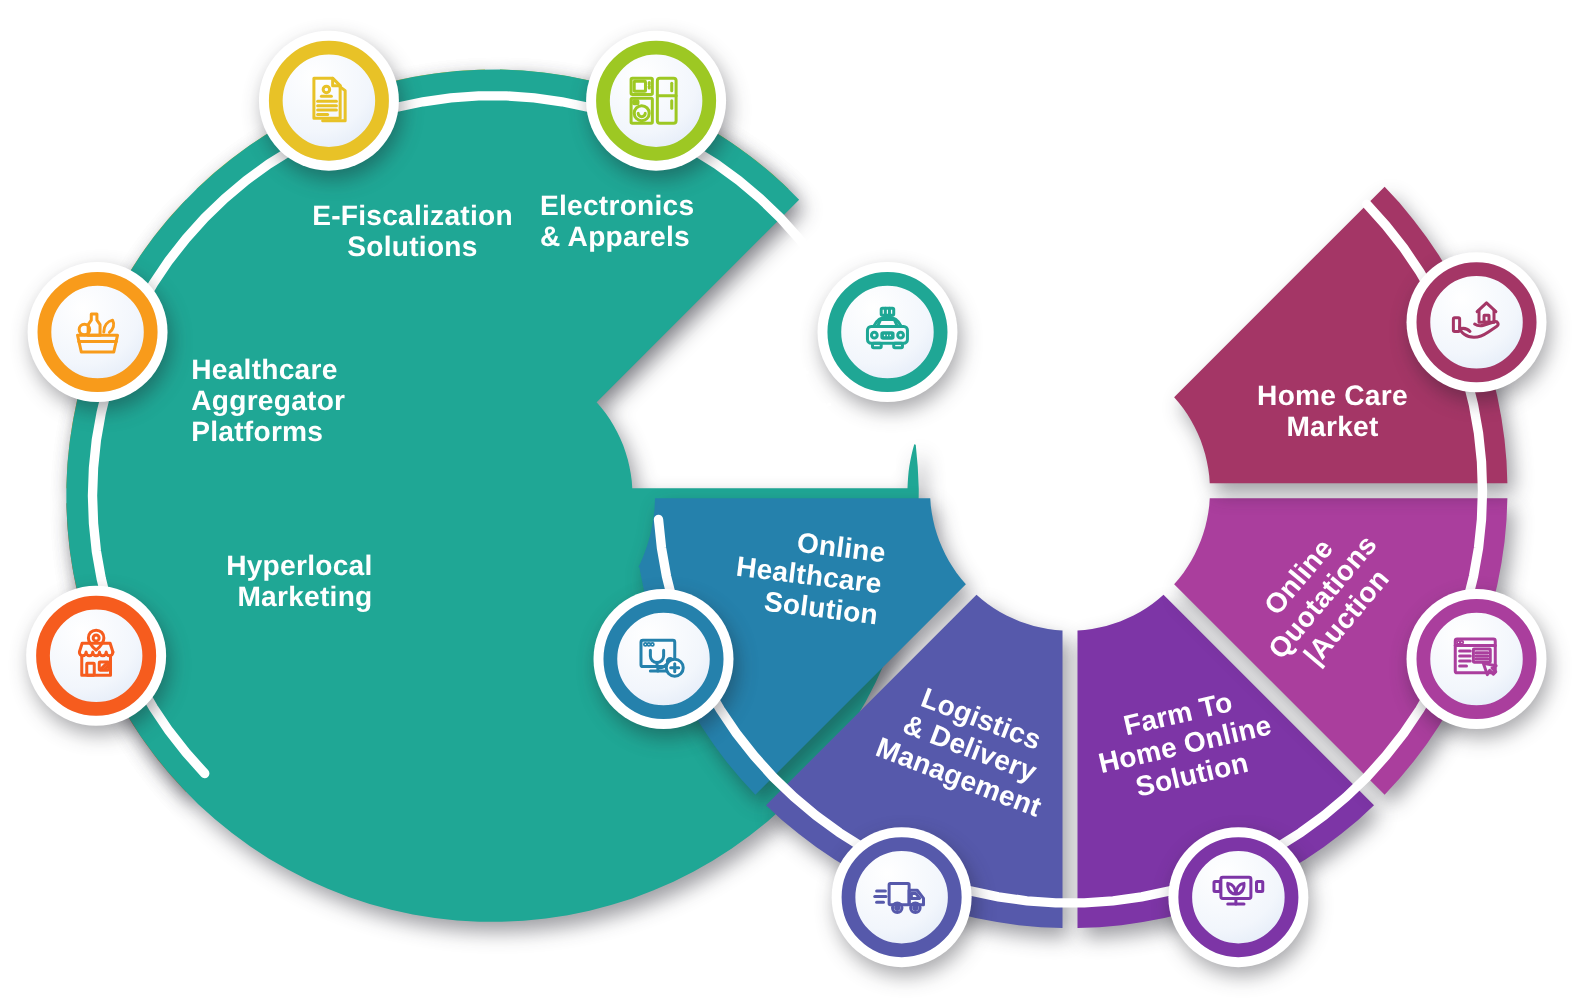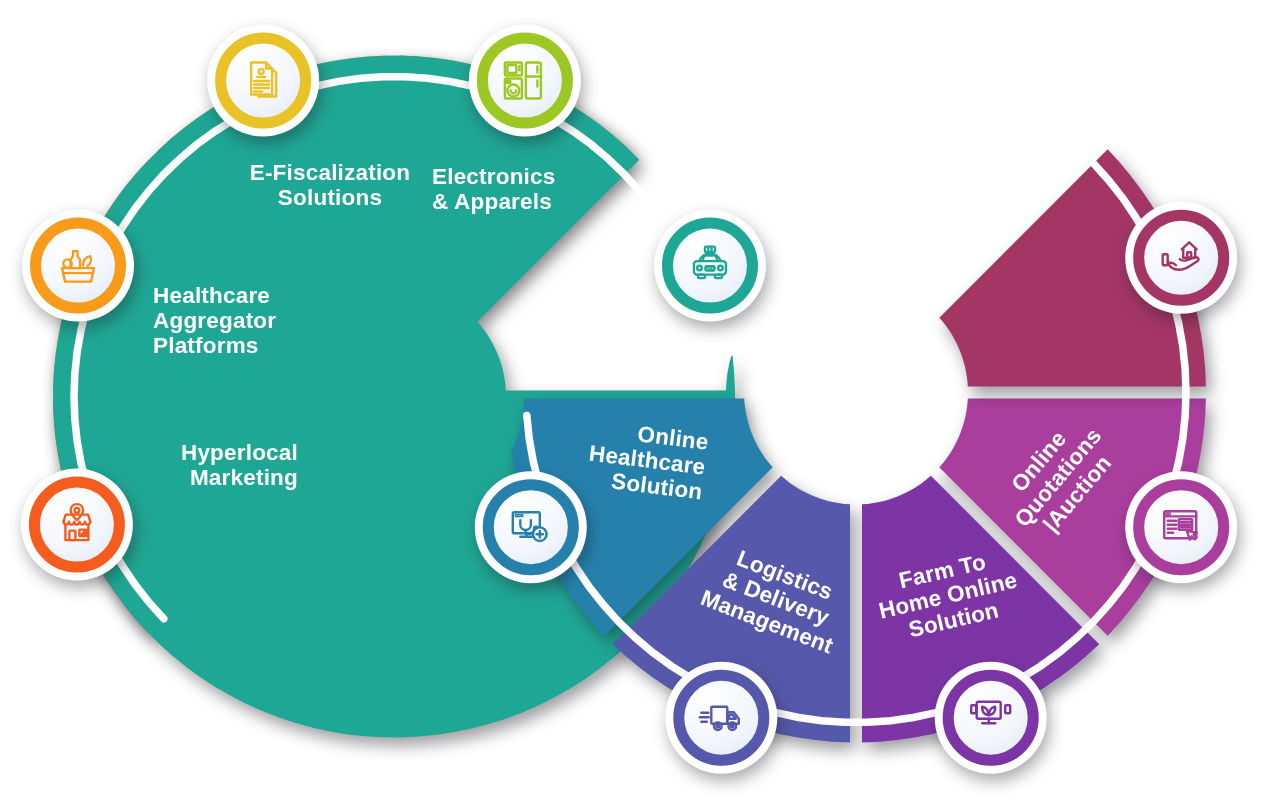--- a/index.html
+++ b/index.html
@@ -4,21 +4,21 @@
 <style>
   html,body{margin:0;padding:0;background:#ffffff;}
   .stage{position:relative;width:1264px;height:805px;background:#ffffff;overflow:hidden;
          font-family:"Liberation Sans",sans-serif;}
   .stage svg{position:absolute;left:0;top:0;}
   .seg-label{position:absolute;color:#ffffff;font-weight:700;font-size:22.5px;line-height:25px;
              white-space:pre-line;letter-spacing:.2px;}
   .lbl-0{left:148px;top:440px;width:150px;text-align:right;}
   .lbl-1{left:153px;top:283px;width:170px;text-align:left;}
   .lbl-2{left:240px;top:160px;width:180px;text-align:center;}
-  .lbl-3{left:432px;top:164px;width:160px;text-align:left;}
+  .lbl-3{left:432px;top:152px;width:160px;text-align:left;}
   .lbl-4{left:542px;top:289px;width:160px;text-align:left;}
   .lbl-5{left:546px;top:420px;width:160px;text-align:right;transform:rotate(7deg);}
   .lbl-6{left:686px;top:561px;width:180px;text-align:center;transform:rotate(21deg);}
   .lbl-7{left:857px;top:558px;width:182px;text-align:center;transform:rotate(-13deg);}
   .lbl-8{left:978px;top:440px;width:160px;text-align:center;transform:rotate(-50deg);}
   .lbl-9{left:986px;top:304px;width:160px;text-align:center;}
 </style>
 </head>
 <body>
 
@@ -239,13 +239,15 @@
 Solution</div>
   <div class="seg-label lbl-6">Logistics
 &amp; Delivery
 Management</div>
   <div class="seg-label lbl-7">Farm To
 Home Online
 Solution</div>
   <div class="seg-label lbl-8">Online
 Quotations
 |Auction</div>
+  <div class="seg-label lbl-9">Home Care
+Market</div>
 </div>
 
 </body></html>

